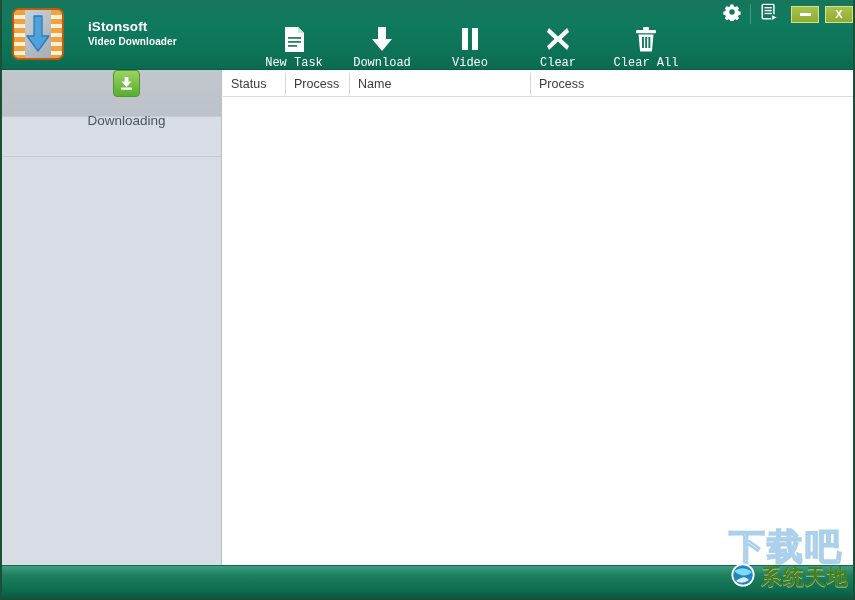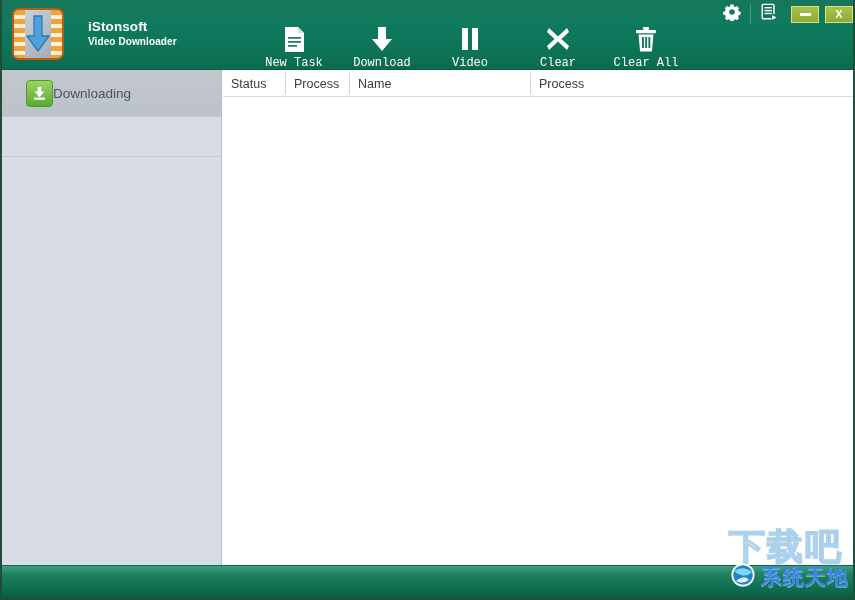--- a/index.html
+++ b/index.html
@@ -152,23 +152,25 @@
     left: 0; top: 70px;
     width: 220px;
     height: 497px;
     background: #d8dce4;
     border-right: 1px solid #b9bfc9;
   }
   .side-item {
     height: 47px;
     display: flex;
     align-items: center;
-    padding-left: 24px;
+    padding-left: 30px;
+    gap: 16px;
     cursor: pointer;
     border-bottom: 1px solid #c6ccd6;
+    flex-direction: column;
   }
   .side-item.active {
     background: linear-gradient(180deg, #c2c7cd 0%, #bcc2c9 100%);
   }
   .side-item .si-label {
     color: #4b545f;
     font-size: 13.5px;
   }
   .side-icon {
     width: 27px; height: 27px;
@@ -249,21 +251,21 @@
     color: transparent;
     -webkit-text-stroke: 1.4px #9dc8e8;
     letter-spacing: 2px;
     opacity: .85;
     pointer-events: none;
     white-space: nowrap;
   }
   #wm-text {
     font-size: 21px;
     font-weight: bold;
-    color: #3b82f6;
+    color: #4d7c0f;
     letter-spacing: 1px;
     text-shadow: 0 1px 0 rgba(255,255,255,.5);
     font-family: "DejaVu Sans", sans-serif;
   }
 </style>
 </head>
 <body>
 
 <div id="app">
 

